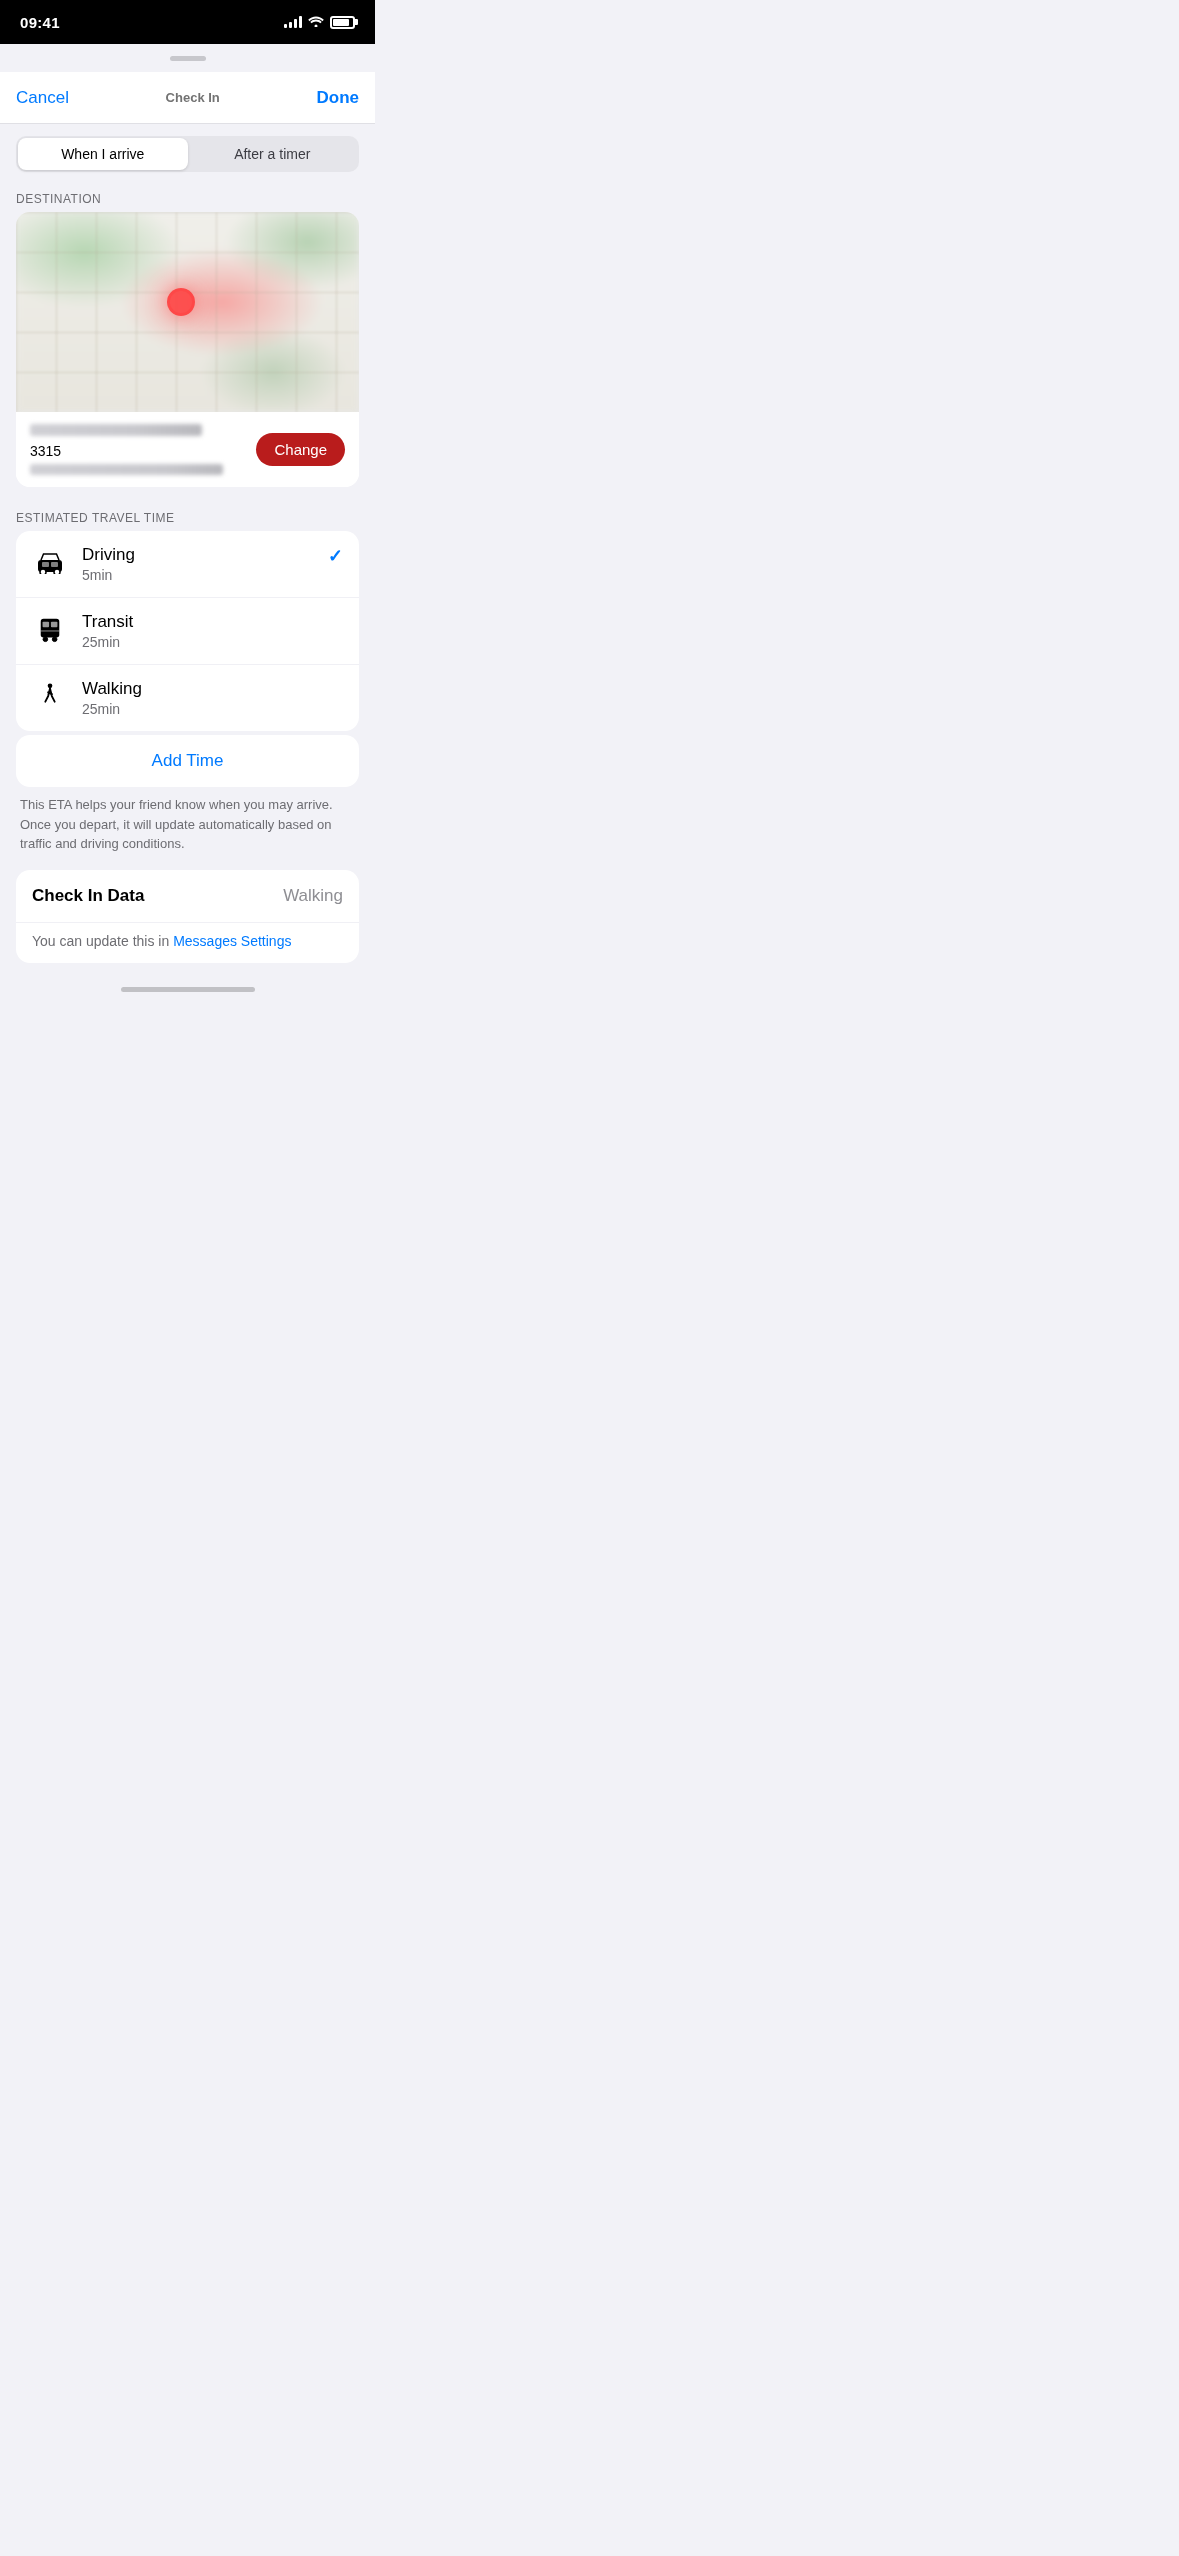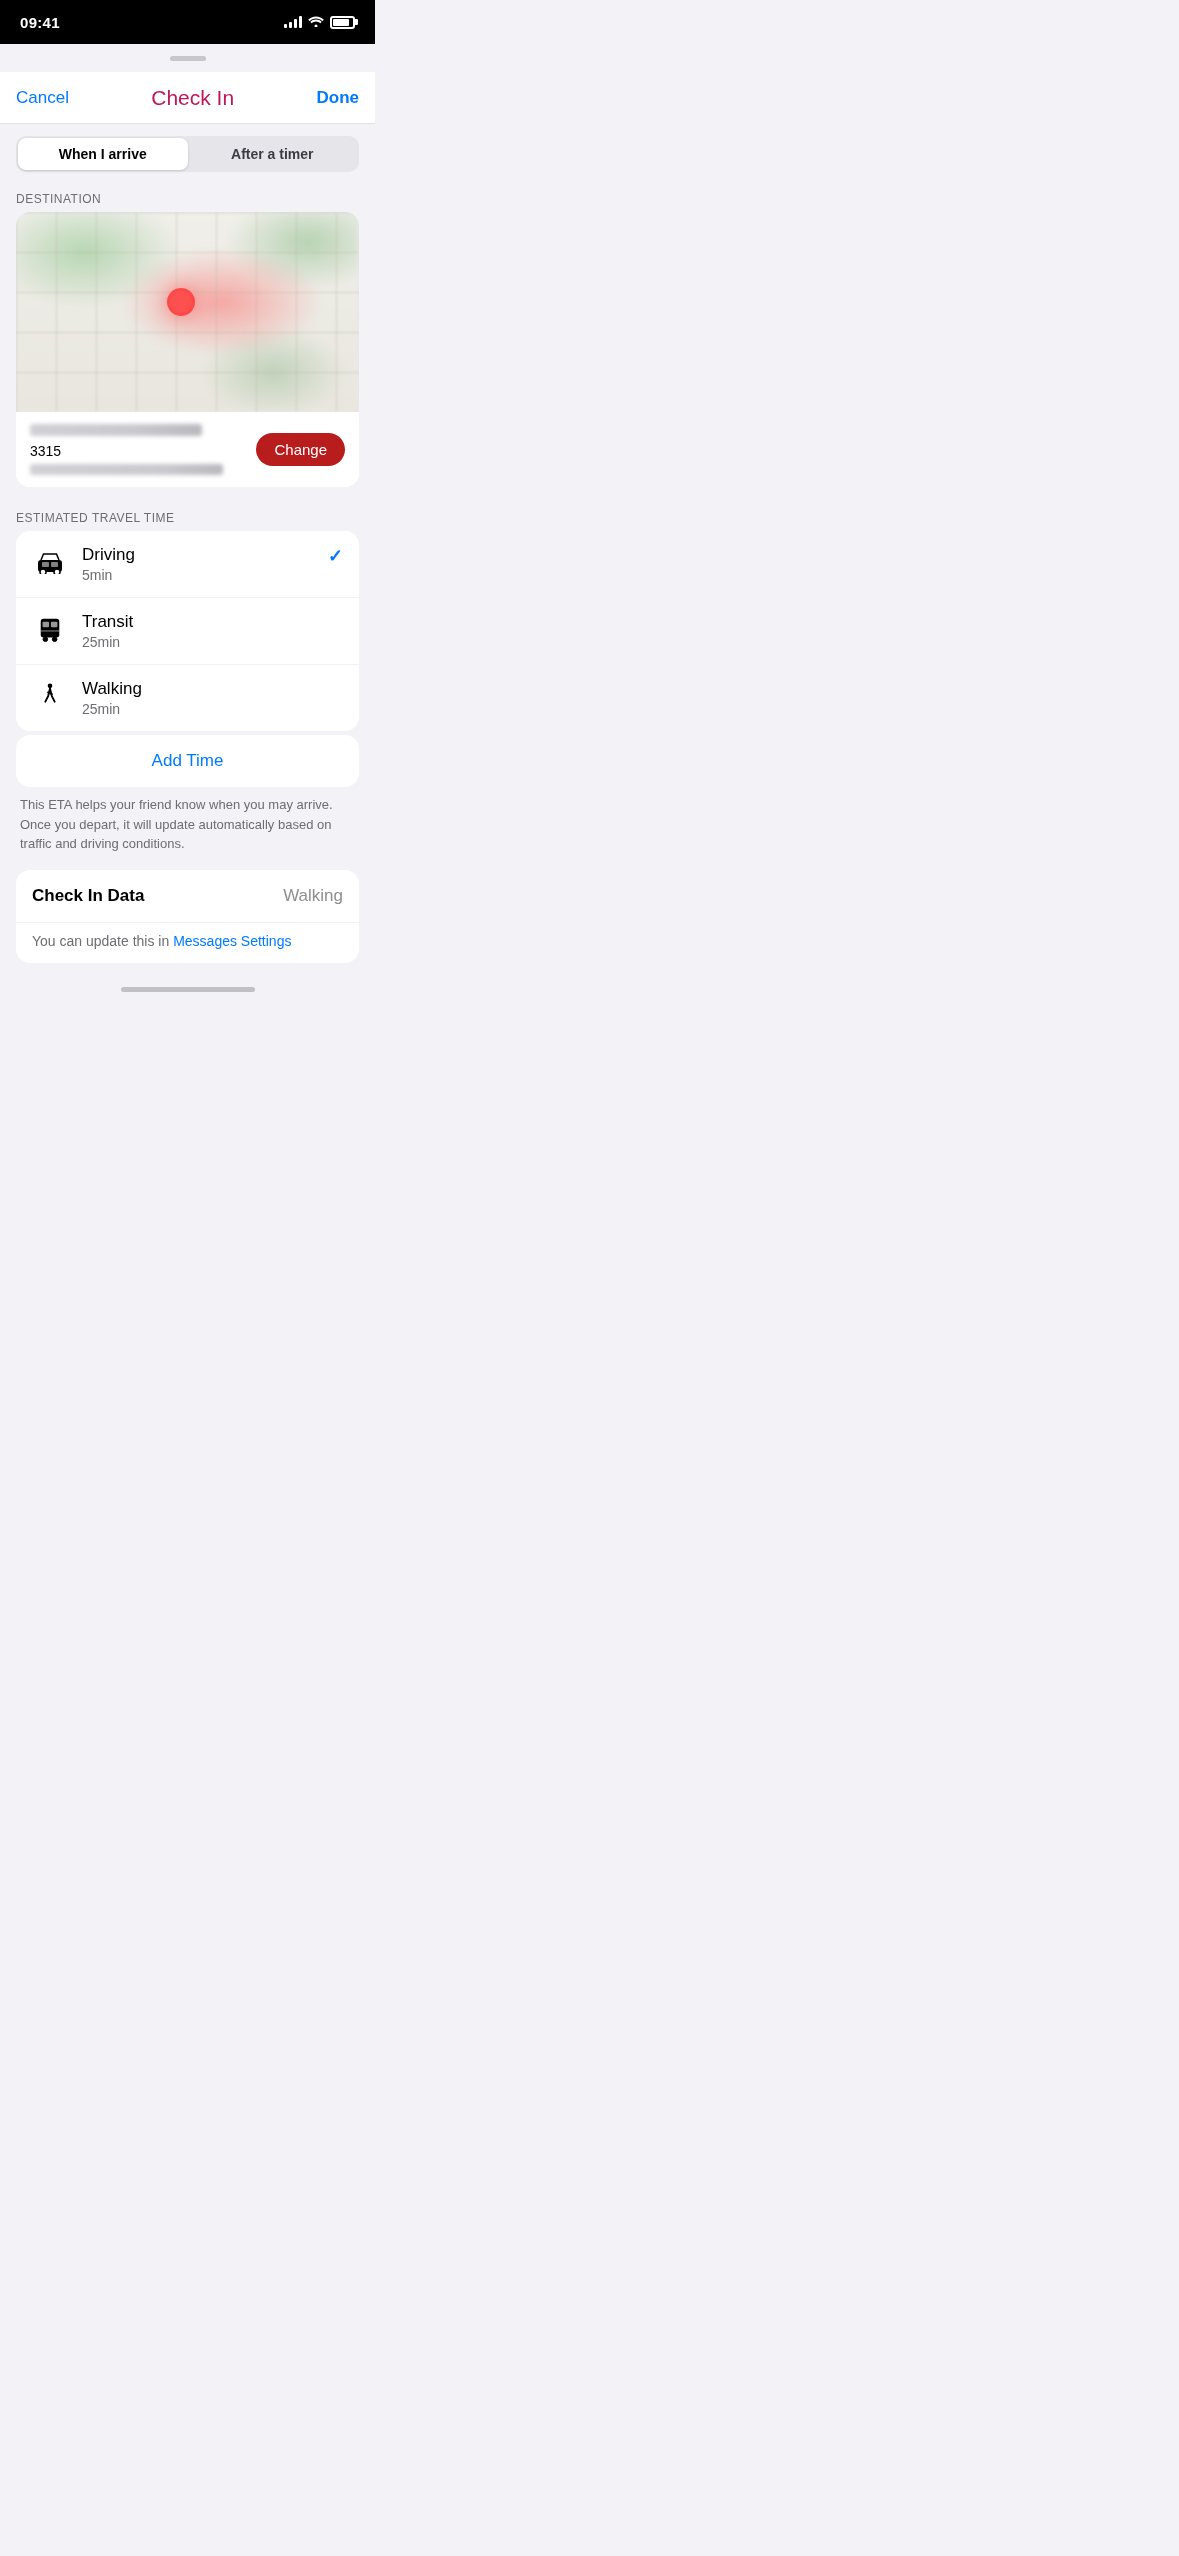--- a/index.html
+++ b/index.html
@@ -111,23 +111,23 @@
     }
     .nav-cancel {
       color: #007aff;
       font-size: 17px;
       cursor: pointer;
       background: none;
       border: none;
       padding: 0;
     }
     .nav-title {
-      font-size: 21px;
-      font-weight: 400;
-      color: #be185d;
+      font-size: 13px;
+      font-weight: 700;
+      color: #737373;
     }
     .nav-done {
       color: #007aff;
       font-size: 17px;
       font-weight: 600;
       cursor: pointer;
       background: none;
       border: none;
       padding: 0;
     }
@@ -142,21 +142,21 @@
       border-radius: 10px;
       display: flex;
       height: 36px;
       padding: 2px;
     }
     .segment-btn {
       flex: 1;
       border: none;
       border-radius: 8px;
       font-size: 14px;
-      font-weight: 700;
+      font-weight: 400;
       cursor: pointer;
       transition: background 0.2s;
     }
     .segment-btn.active {
       background: #fff;
       color: #000;
       box-shadow: 0 1px 3px rgba(0,0,0,0.15);
     }
     .segment-btn.inactive {
       background: transparent;

